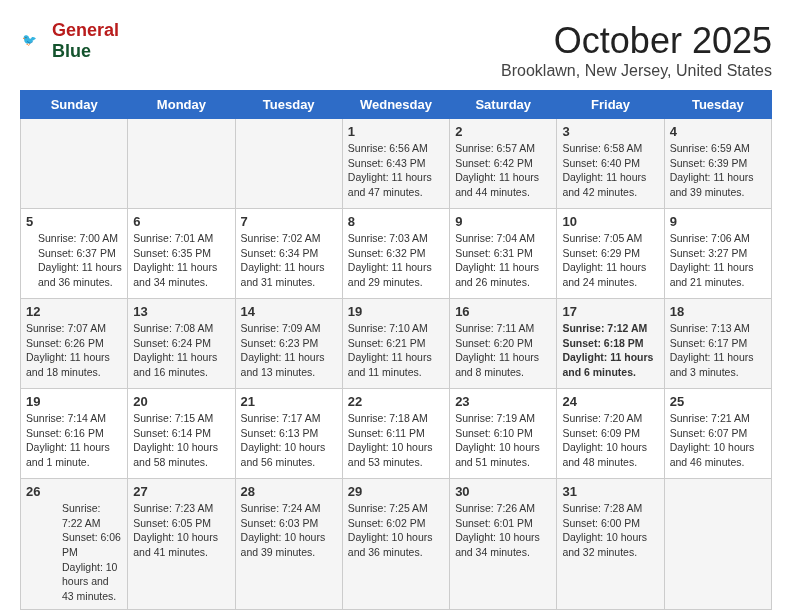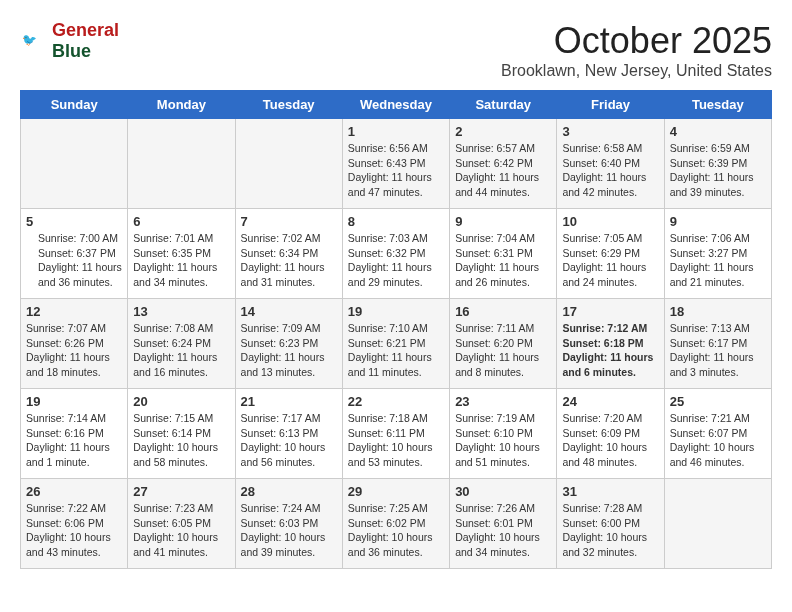--- a/index.html
+++ b/index.html
@@ -272,21 +272,21 @@
         <td>
           <span class="day-number">25</span>
           <div class="day-info" style="white-space: pre-line;">Sunrise: 7:21 AM
 Sunset: 6:07 PM
 Daylight: 10 hours and 46 minutes.</div>
         </td>
       </tr>
       <tr>
         <td>
           <span class="day-number">26</span>
-          <div class="day-info" style="white-space: pre-line;">Sunrise: 7:22 AM
+          <div class="day-info" style="white-space: pre-line; margin-left: 36px;">Sunrise: 7:22 AM
 Sunset: 6:06 PM
 Daylight: 10 hours and 43 minutes.</div>
         </td>
         <td>
           <span class="day-number">27</span>
           <div class="day-info" style="white-space: pre-line;">Sunrise: 7:23 AM
 Sunset: 6:05 PM
 Daylight: 10 hours and 41 minutes.</div>
         </td>
         <td>

